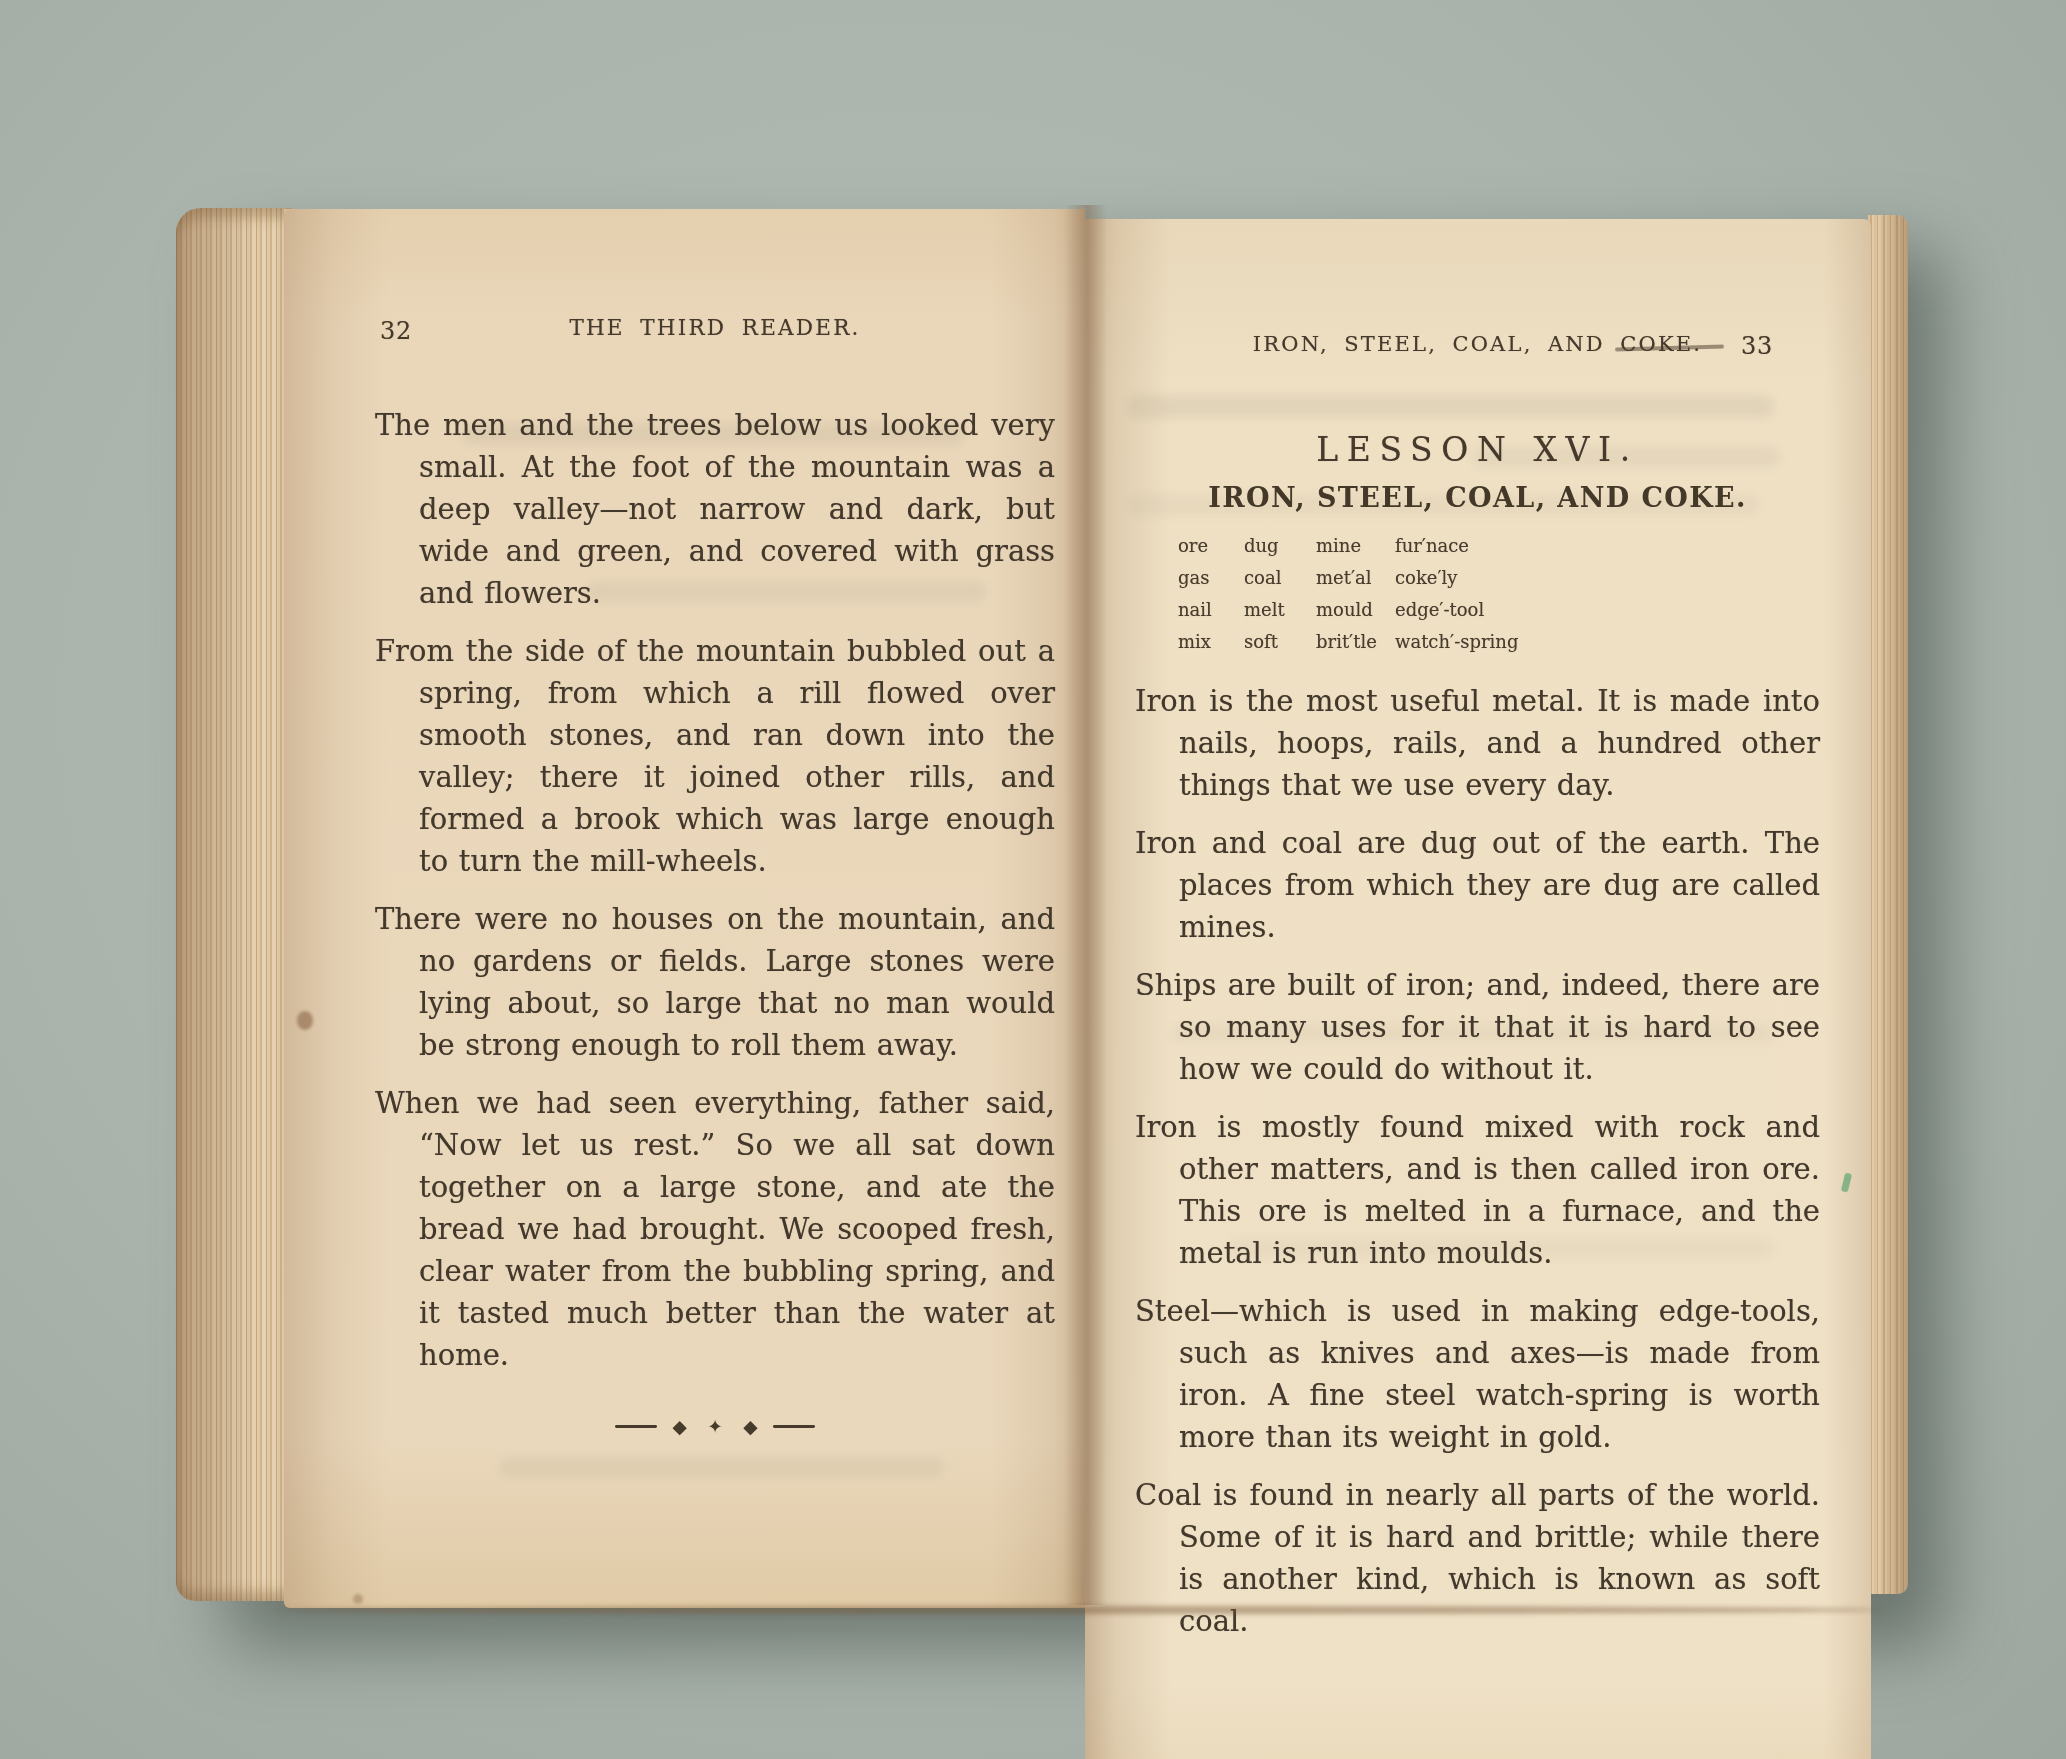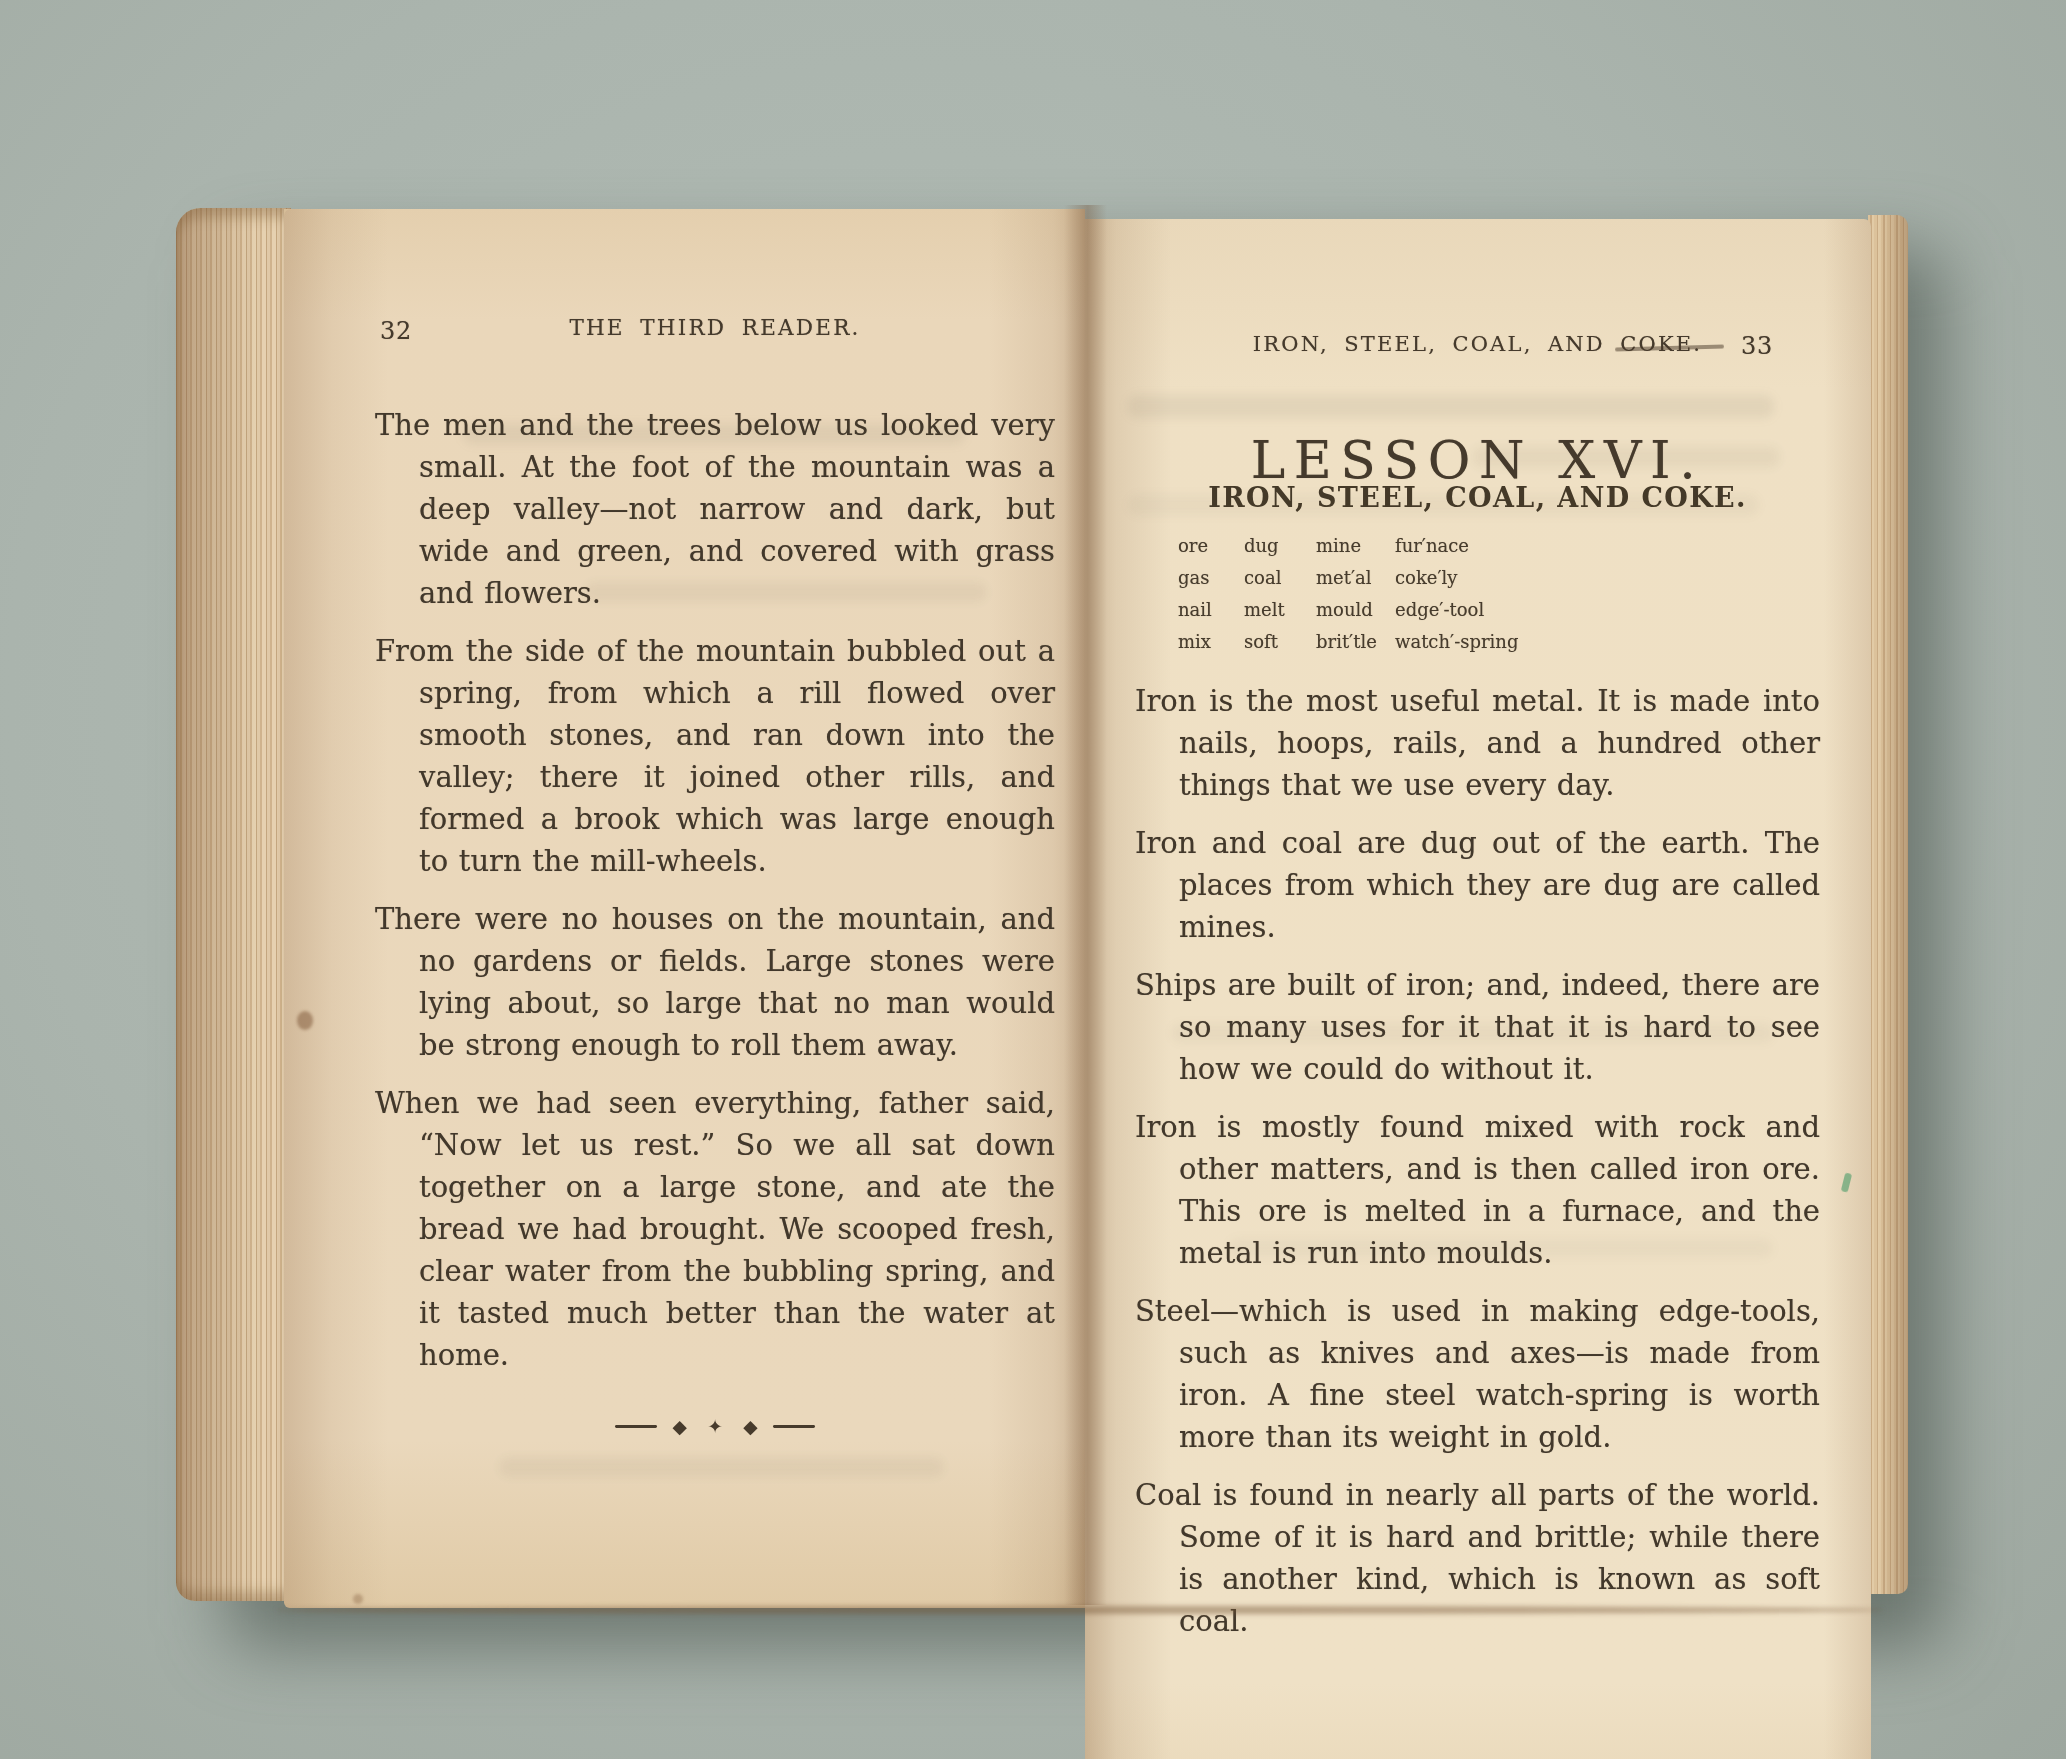--- a/index.html
+++ b/index.html
@@ -67,21 +67,21 @@
   .pagenum{font-size:24px;letter-spacing:0.7px;}
 
   .lp-head{left:75px;top:106px;width:712px;text-align:center;}
   .lp-head .pagenum{position:absolute;left:0;top:1.4px;margin-left:21px;}
   .rp-head{left:34px;top:113px;width:717px;text-align:center;font-size:21px;}
   .rp-head .pagenum{position:absolute;right:63px;top:0;}
   .smudge{position:absolute;left:496px;top:14.3px;width:109px;height:3.6px;
           background:rgba(72,56,40,.5);border-radius:2.2px;filter:blur(0.7px);transform:rotate(-1.6deg);}
 
   .lesson-title{position:absolute;left:34px;top:211px;width:717px;text-align:center;
-                font-size:52px;letter-spacing:8.6px;color:#453a2c;text-shadow:0 0 0.7px rgba(69,58,44,.5);}
+                font-size:33px;letter-spacing:8.6px;color:#453a2c;text-shadow:0 0 0.7px rgba(69,58,44,.5);}
   .lesson-sub{position:absolute;left:34px;top:263px;width:717px;text-align:center;
               font-size:27px;font-weight:bold;letter-spacing:1.4px;color:#443928;}
 
   .word-grid{position:absolute;left:93px;top:311px;display:grid;
              grid-template-columns:66px 72px 79px auto;
              font-size:18px;line-height:32px;color:#473c2d;text-shadow:0 0 0.7px rgba(71,60,45,.45);}
 
   .body-text{position:absolute;font-size:29px;line-height:42px;
              text-shadow:0 0 0.7px rgba(66,56,43,.45);word-spacing:1.4px;}
   .body-text p{margin:16px;text-align:justify;text-indent:-44px;padding-left:44px;}

